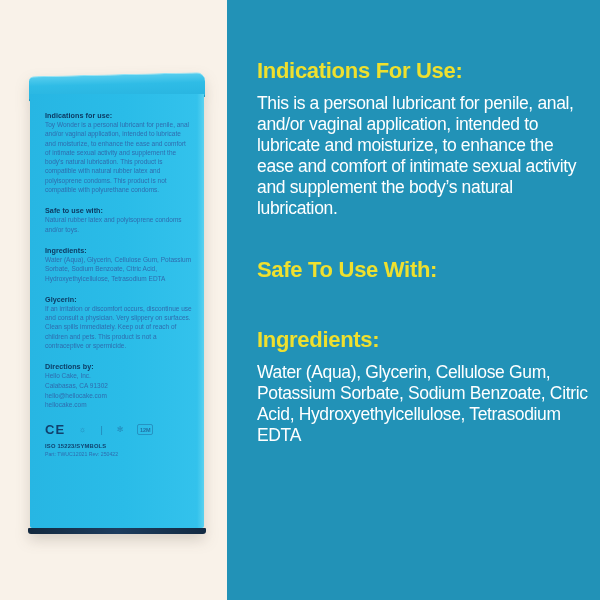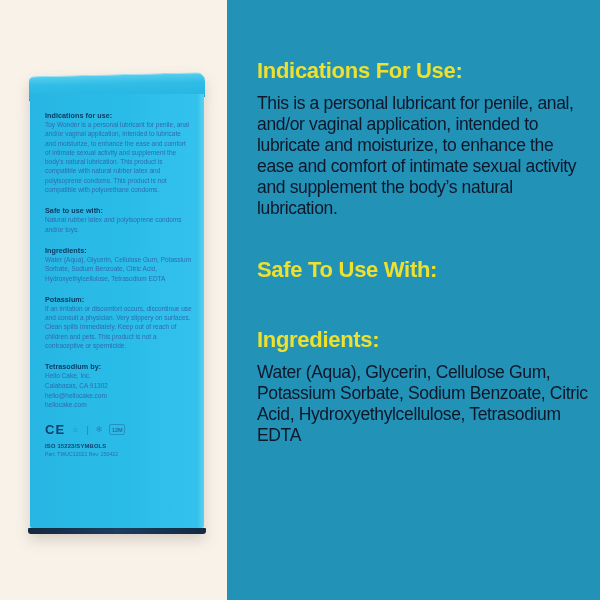--- a/index.html
+++ b/index.html
@@ -38,21 +38,21 @@
   .bsec{margin:0 0 12px 0;}
   .bsec h4{
     margin:0;font-size:7.2px;line-height:9px;font-weight:700;
     color:#0d3a63;letter-spacing:0.05px;
   }
   .bsec p{
     margin:0;font-size:6.5px;line-height:9.3px;color:#2f6cae;font-weight:500;
   }
   .dist p{line-height:9.6px;}
   .symbols-row{
-    margin-top:10px;display:flex;align-items:center;gap:7px;height:16px;color:#11406d;
+    margin-top:10px;display:flex;align-items:center;gap:14px;height:16px;color:#11406d;
   }
   .ce{font-size:13px;font-weight:700;letter-spacing:1px;color:#11406d;}
   .sym{font-size:8px;opacity:.55;color:#1d5c92;}
   .sym.bar{font-size:9px;opacity:.6;}
   .pao{
     font-size:5.5px;font-weight:700;border:0.8px solid rgba(29,92,146,.55);
     border-radius:2px;padding:1.5px 1.5px 1px 1.5px;color:#1d5c92;opacity:.8;
   }
   .iso-line{margin-top:5px;font-size:5.8px;font-weight:700;color:#11406d;letter-spacing:.2px;}
   .part-line{margin-top:2px;font-size:5.2px;color:#2f6cae;}
@@ -60,21 +60,21 @@
   .panel{
     position:absolute;left:227px;top:0;width:373px;height:600px;
     background:#2292b7;box-sizing:border-box;
     padding:58px 12px 0 30px;
   }
   .psec h2{
     margin:0 0 9px 0;font-size:22px;line-height:26px;font-weight:800;
     color:#efe02e;letter-spacing:-0.3px;
   }
   .psec p{
-    margin:0;font-size:17.5px;line-height:21px;color:#0f172a;
+    margin:0;font-size:17.5px;line-height:21px;color:#ffffff;
     letter-spacing:-0.35px;font-weight:500;
   }
   .psec.s1{margin-bottom:38px;}
   .psec.s2{margin-bottom:44px;}
 </style>
 </head>
 <body>
 
 <div class="photo-side">
   <div class="box">
@@ -91,26 +91,26 @@
         <p>Natural rubber latex and polyisoprene condoms and/or toys.</p>
       </div>
 
 
       <div class="bsec">
         <h4>Ingredients:</h4>
         <p>Water (Aqua), Glycerin, Cellulose Gum, Potassium Sorbate, Sodium Benzoate, Citric Acid, Hydroxyethylcellulose, Tetrasodium EDTA</p>
       </div>
 
       <div class="bsec">
-        <h4>Potassium:</h4>
+        <h4>Glycerin:</h4>
         <p>If an irritation or discomfort occurs, discontinue use and consult a physician. Very slippery on surfaces. Clean spills immediately. Keep out of reach of children and pets. This product is not a contraceptive or spermicide.</p>
       </div>
 
       <div class="bsec dist">
-        <h4>Tetrasodium by:</h4>
+        <h4>Directions by:</h4>
         <p>Hello Cake, Inc.</p>
         <p>Calabasas, CA 91302</p>
         <p>hello@hellocake.com</p>
         <p>hellocake.com</p>
       </div>
 
       <div class="symbols-row">
         <span class="ce">CE</span>
         <span class="sym">☼</span>
         <span class="sym bar">|</span>

